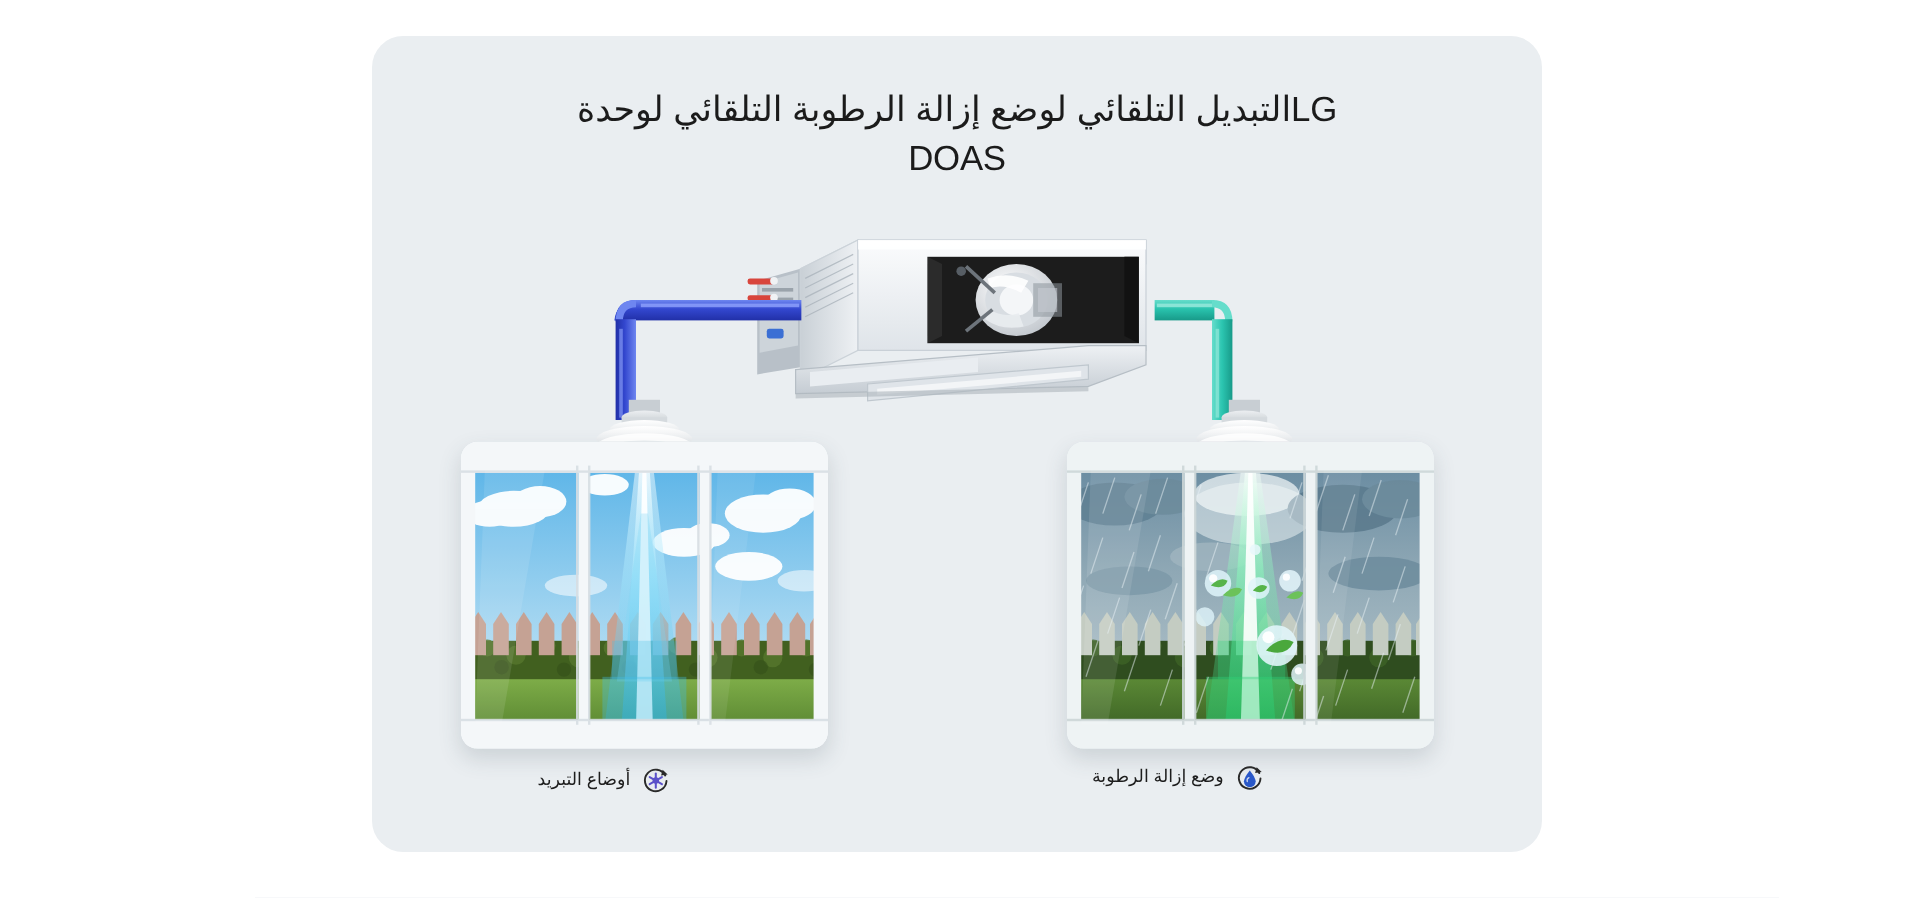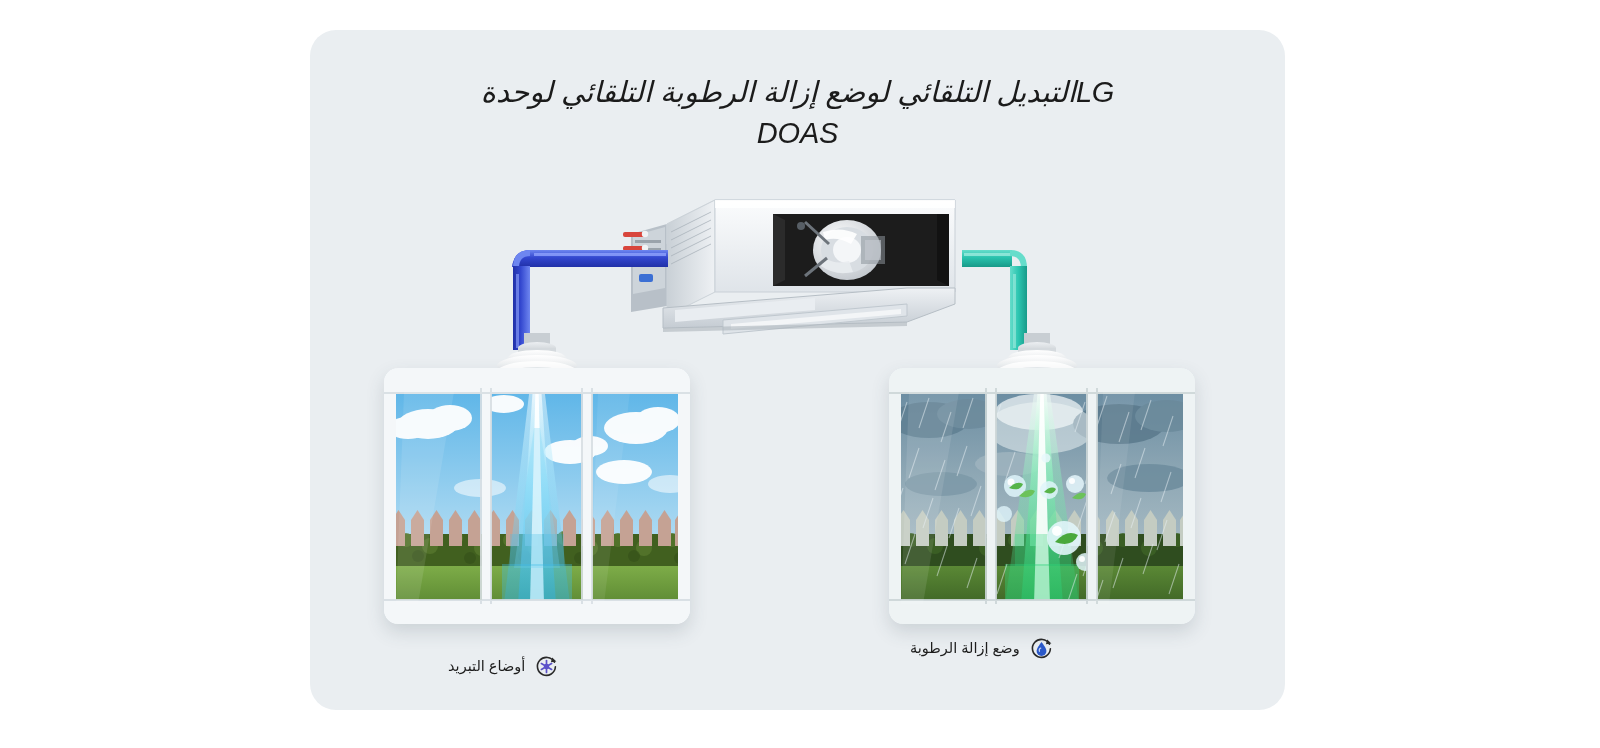--- a/index.html
+++ b/index.html
@@ -17,21 +17,20 @@
     box-shadow:0 0 0 1px rgba(255,255,255,.4);
   }
 
   
   .title{
     position:absolute;left:310px;top:72px;width:975px;
     text-align:center;color:#1b1b1b;
     font-size:29px;line-height:1.42;font-weight:400;
     letter-spacing:-.2px;
     direction:rtl;
-    font-style:italic;
   }
   .title .ltr{direction:ltr;unicode-bidi:embed;}
 
   
   .unit-wrap{position:absolute;left:615px;top:170px;width:370px;height:175px;}
   .unit-svg{display:block;width:370px;height:175px;}
 
   
   .duct{position:absolute;}
   .duct svg{display:block;}
@@ -52,21 +51,21 @@
   }
   .scene-left{left:384px;top:368px;}
   .scene-right{left:889px;top:368px;}
   .scene svg{display:block;width:306px;height:256px;}
 
   
   .caption{
     position:absolute;height:30px;display:flex;align-items:center;
     gap:9px;direction:rtl;
   }
-  .caption-left{left:448px;top:651px;justify-content:center;}
+  .caption-left{left:448px;top:635px;justify-content:center;}
   .caption-right{left:910px;top:633px;align-items:center;}
   .caption .cap-icon{width:25px;height:25px;flex:0 0 25px;}
   .caption .cap-icon svg{display:block;}
   .caption .cap-text{
     font-size:14.5px;color:#1d1d1d;white-space:nowrap;letter-spacing:-.1px;
   }
 </style>
 </head>
 <body>
 

